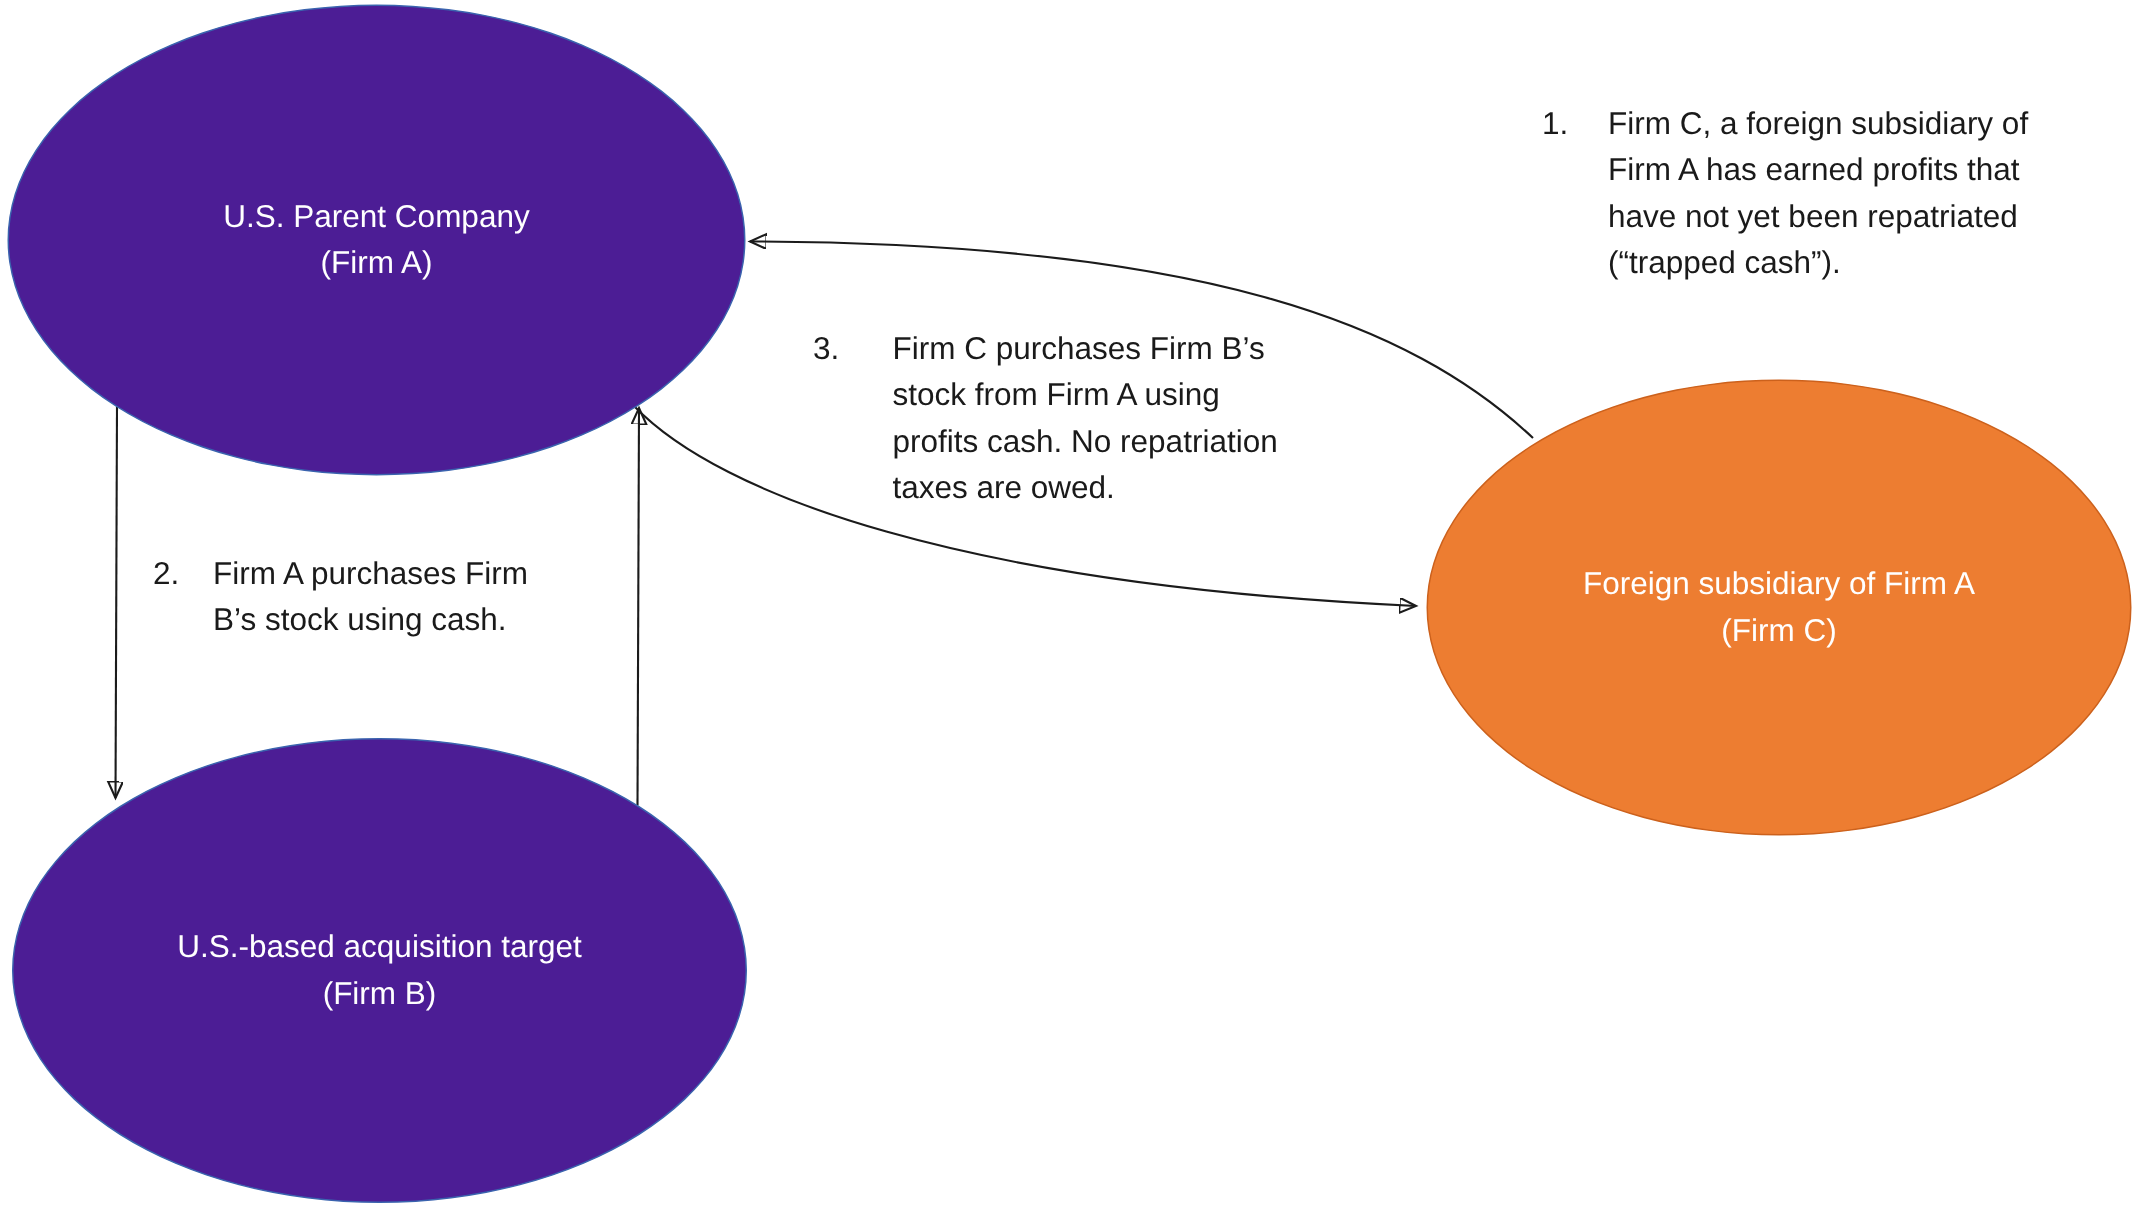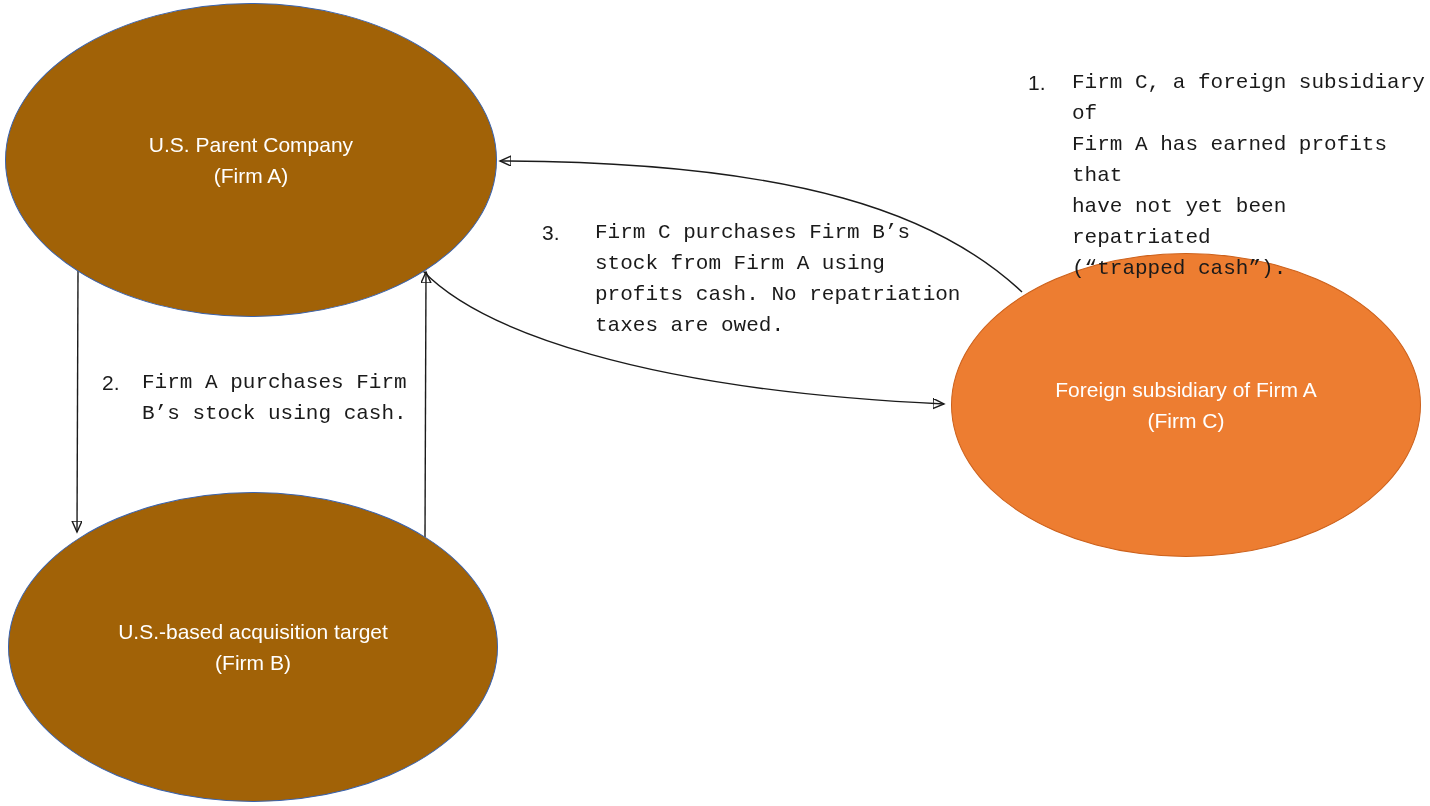--- a/index.html
+++ b/index.html
@@ -34,39 +34,39 @@
     flex-direction: column;
     align-items: center;
     justify-content: center;
     text-align: center;
     color: #ffffff;
     font-size: 21px;
     line-height: 31px;
     box-sizing: border-box;
   }
   .node-blue {
-    background: #a16207;
+    background: #4c1d95;
     border: 1.5px solid #3A63AE;
   }
   .node-orange {
     background: #ED7D31;
     border: 1.5px solid #CC611C;
   }
   .node-a { left: 5px;   top: 3px;   width: 492px; height: 314px; }
   .node-b { left: 8px;   top: 492px; width: 490px; height: 310px; justify-content: center; }
   .node-c { left: 951px; top: 253px; width: 470px; height: 304px; }
   .note {
     position: absolute;
     display: flex;
     color: #1a1a1a;
     font-size: 21px;
     line-height: 31px;
   }
   .note .num { flex: 0 0 auto; }
-  .note .txt { white-space: pre-line; font-family: Liberation Mono, monospace; }
+  .note .txt { white-space: pre-line; }
   .note-1 { left: 1028px; top: 67px; }
   .note-1 .num { width: 44px; }
   .note-2 { left: 102px; top: 367px; }
   .note-2 .num { width: 40px; }
   .note-3 { left: 542px; top: 217px; }
   .note-3 .num { width: 53px; }
 </style>
 </head>
 <body>
 

